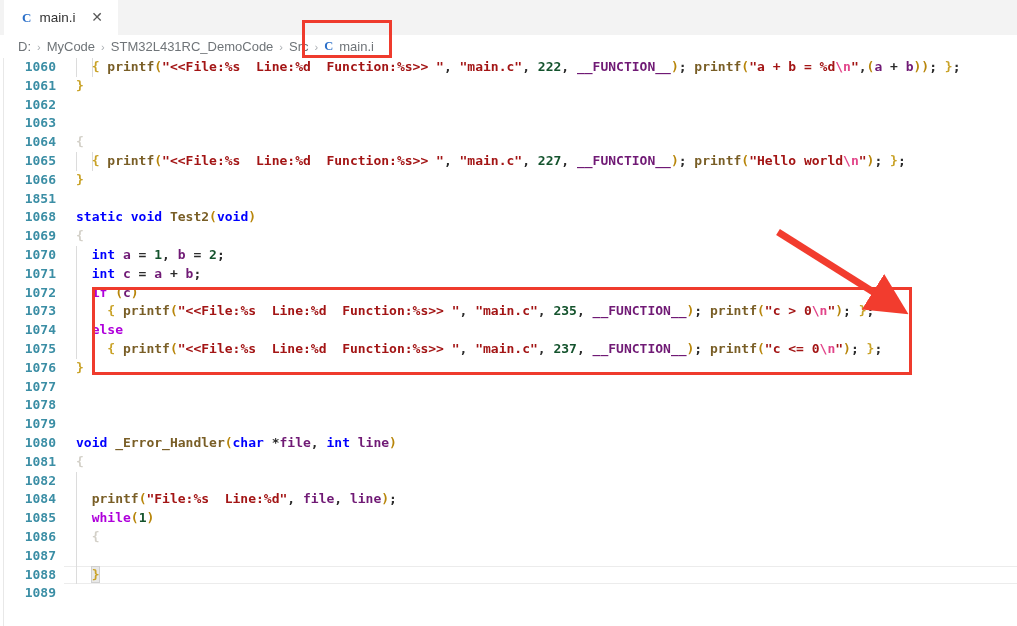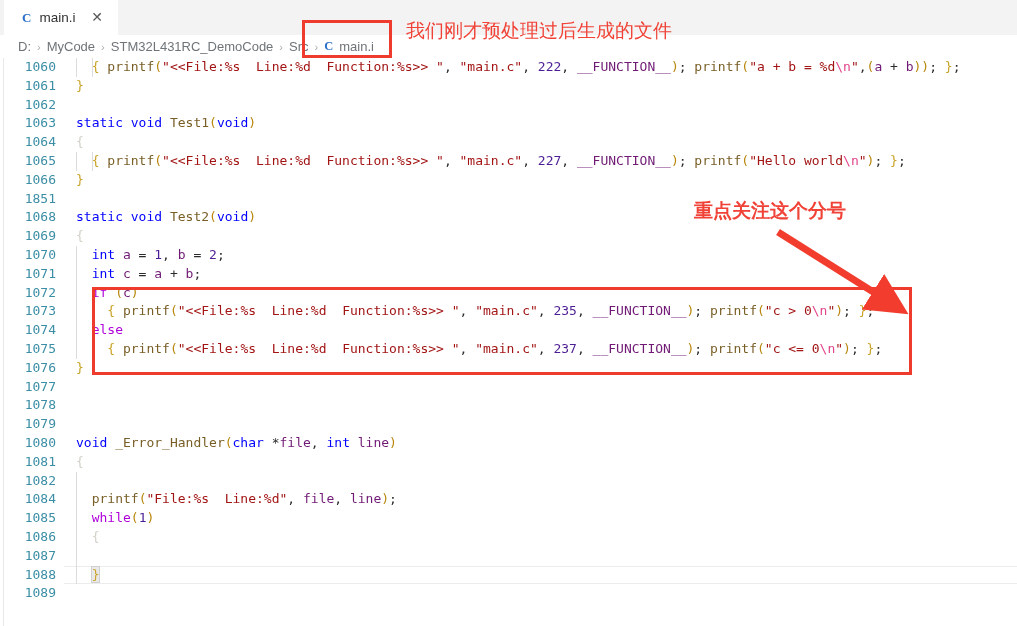--- a/index.html
+++ b/index.html
@@ -51,20 +51,21 @@
   .crumb-cicon{
     font-weight:bold;color:#2a6fc9;font-size:12.5px;margin-right:6px;
     font-family:"Liberation Serif", serif;
   }
 
   
   .editor{
     position:absolute;left:0;top:58px;width:1017px;height:568px;
     background:#ffffff;
     overflow:hidden;
+    font-weight:bold;
   }
   .leftrule{
     position:absolute;left:3px;top:0;width:1px;height:568px;background:#e8e8e8;
   }
   .code{
     position:absolute;left:0;top:0;width:1017px;
     font-family:"DejaVu Sans Mono","Liberation Mono",monospace;
     font-size:13px;
   }
   .line{
@@ -87,21 +88,21 @@
   
   .guide{
     position:absolute;top:0;width:1px;height:18.8px;background:#dcdcdc;
   }
 
   
   .kw{color:#0000ff;}         
   .ctl{color:#af00db;}        
   .fn{color:#795e26;}         
   .str{color:#a31515;}        
-  .num{color:#4c1d95;}        
+  .num{color:#14532d;}        
   .par{color:#b8860b;}        
   .id{color:#701a75;}
   .esc{color:#e2458a;}
   .brc{color:#c9a227;}
   .bracegray{color:#d3d0c8;}
   .bracehi{background:#e9e9e9;outline:1px solid #d0d0d0;}
 
   
   .anno-rect{
     position:absolute;border:3px solid #ef3b2d;box-sizing:border-box;
@@ -140,21 +141,21 @@
     <span class="crumb-cicon">C</span>
     <span class="crumb-file">main.i</span>
   </div>
 
   <div class="editor">
     <div class="leftrule"></div>
     <div class="code" id="code-area">
         <div class="line"><span class="ln">1060</span><span class="guide" style="left: 76px;"></span><span class="guide" style="left: 91.64px;"></span><span class="txt">  <span class="brc">{</span> <span class="fn">printf</span><span class="par">(</span><span class="str">"&lt;&lt;File:%s  Line:%d  Function:%s&gt;&gt; "</span>, <span class="str">"main.c"</span>, <span class="num">222</span>, <span class="id">__FUNCTION__</span><span class="par">)</span>; <span class="fn">printf</span><span class="par">(</span><span class="str">"a + b = %d<span class="esc">\n</span>"</span>,<span class="par">(</span><span class="id">a</span> + <span class="id">b</span><span class="par">)</span><span class="par">)</span>; <span class="brc">}</span>;</span></div>
         <div class="line"><span class="ln">1061</span><span class="txt"><span class="brc">}</span></span></div>
         <div class="line"><span class="ln">1062</span><span class="txt"></span></div>
-        <div class="line"><span class="ln">1063</span><span class="txt"><span class="kw">static</span> <span class="kw">void</span> <span class="fn">Test1</span><span class="par">(</span><span class="kw">void</span><span class="par">)</span></span></div>
+        <div class="line"><span class="ln">1063</span></div>
         <div class="line"><span class="ln">1064</span><span class="txt" style="left: 76px;"><span class="bracegray">{</span></span></div>
         <div class="line"><span class="ln">1065</span><span class="guide" style="left: 76px;"></span><span class="guide" style="left: 91.64px;"></span><span class="txt">  <span class="brc">{</span> <span class="fn">printf</span><span class="par">(</span><span class="str">"&lt;&lt;File:%s  Line:%d  Function:%s&gt;&gt; "</span>, <span class="str">"main.c"</span>, <span class="num">227</span>, <span class="id">__FUNCTION__</span><span class="par">)</span>; <span class="fn">printf</span><span class="par">(</span><span class="str">"Hello world<span class="esc">\n</span>"</span><span class="par">)</span>; <span class="brc">}</span>;</span></div>
         <div class="line"><span class="ln">1066</span><span class="txt"><span class="brc">}</span></span></div>
         <div class="line"><span class="ln">1851</span><span class="txt"></span></div>
         <div class="line"><span class="ln">1068</span><span class="txt"><span class="kw">static</span> <span class="kw">void</span> <span class="fn">Test2</span><span class="par">(</span><span class="kw">void</span><span class="par">)</span></span></div>
         <div class="line"><span class="ln">1069</span><span class="txt" style="left: 76px;"><span class="bracegray">{</span></span></div>
         <div class="line"><span class="ln">1070</span><span class="guide" style="left: 76px;"></span><span class="txt">  <span class="kw">int</span> <span class="id">a</span> = <span class="num">1</span>, <span class="id">b</span> = <span class="num">2</span>;</span></div>
         <div class="line"><span class="ln">1071</span><span class="guide" style="left: 76px;"></span><span class="txt">  <span class="kw">int</span> <span class="id">c</span> = <span class="id">a</span> + <span class="id">b</span>;</span></div>
         <div class="line"><span class="ln">1072</span><span class="guide" style="left: 76px;"></span><span class="txt">  <span class="ctl">if</span> <span class="par">(</span><span class="id">c</span><span class="par">)</span></span></div>
         <div class="line"><span class="ln">1073</span><span class="guide" style="left: 76px;"></span><span class="guide" style="left: 91.64px;"></span><span class="txt">    <span class="brc">{</span> <span class="fn">printf</span><span class="par">(</span><span class="str">"&lt;&lt;File:%s  Line:%d  Function:%s&gt;&gt; "</span>, <span class="str">"main.c"</span>, <span class="num">235</span>, <span class="id">__FUNCTION__</span><span class="par">)</span>; <span class="fn">printf</span><span class="par">(</span><span class="str">"c &gt; 0<span class="esc">\n</span>"</span><span class="par">)</span>; <span class="brc">}</span>;</span></div>
@@ -171,23 +172,21 @@
         <div class="line"><span class="ln">1085</span><span class="guide" style="left: 76px;"></span><span class="txt">  <span class="ctl">while</span><span class="par">(</span><span class="num">1</span><span class="par">)</span></span></div>
         <div class="line"><span class="ln">1086</span><span class="guide" style="left: 76px;"></span><span class="txt" style="left: 91.64px;"><span class="bracegray">{</span></span></div>
         <div class="line"><span class="ln">1087</span><span class="guide" style="left: 76px;"></span><span class="txt"></span></div>
         <div class="line"><div class="hl-line"></div><span class="ln">1088</span><span class="guide" style="left: 76px;"></span><span class="txt" style="left: 91.64px;"><span class="brc bracehi">}</span></span></div>
         <div class="line"><span class="ln">1089</span><span class="txt"></span></div>
       </div>
   </div>
 
   <div class="anno-rect" style="left:302px;top:20px;width:90px;height:38px;"></div>
 
-  <div class="anno-text" style="left:406px;top:18px;">我们刚才预处理过后生成的文件</div>
 
-  <div class="anno-text big" style="left:694px;top:198px;">重点关注这个分号</div>
 
   <div class="anno-rect" style="left:92px;top:287px;width:820px;height:88px;"></div>
 
   <svg class="anno-arrow" style="left:760px;top:228px;" width="160" height="90" viewBox="0 0 160 90">
     <defs>
       <marker id="ah" markerWidth="6" markerHeight="6" refX="2.2" refY="3" orient="auto">
         <path d="M0,0 L6,3 L0,6 z" fill="#f23c2e"></path>
       </marker>
     </defs>
     <line x1="18" y1="4" x2="126" y2="72" stroke="#f23c2e" stroke-width="7" marker-end="url(#ah)"></line>

